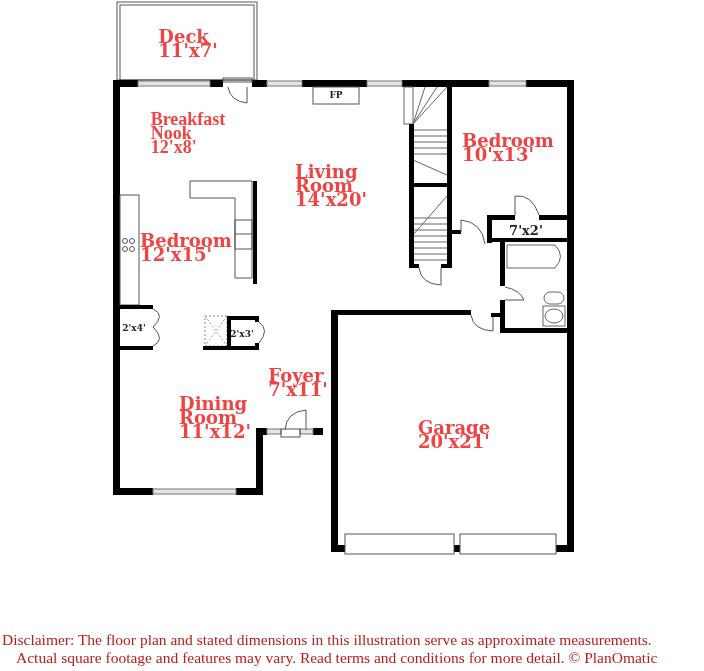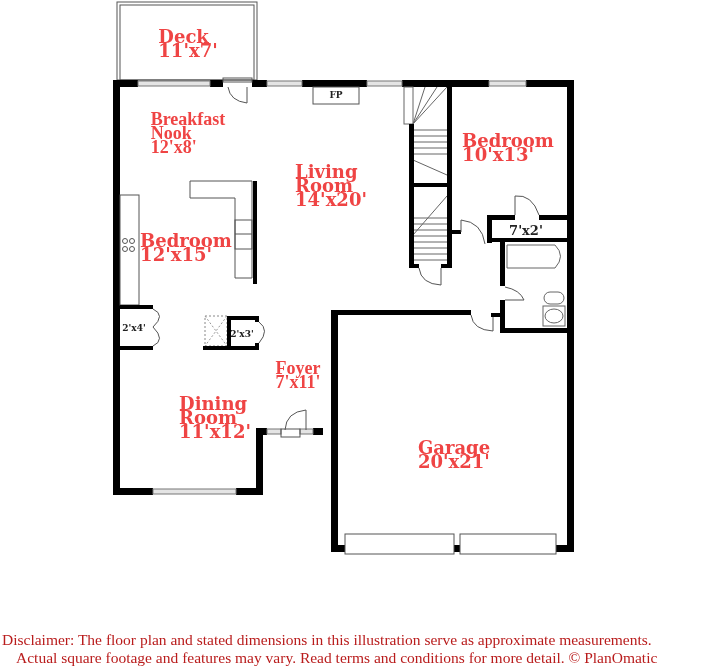--- a/index.html
+++ b/index.html
@@ -214,26 +214,26 @@
   <span class="dim">Bedroom</span>
   <span class="dim">12'x15'</span>
 </div>
 
 <div class="room-label" style="left:183px; top:397px;margin-left:32px;">
   <span class="dim">Dining</span>
   <span class="dim">Room</span>
   <span class="dim">11'x12'</span>
 </div>
 
-<div class="room-label" style="left:298px; top:361px;font-family:Liberation Serif, serif;">
+<div class="room-label" style="left:298px; top:369px;">
   <span class="dim">Foyer</span>
   <span class="dim">7'x11'</span>
 </div>
 
-<div class="room-label" style="left:454px; top:421px;margin-top:20px;">
+<div class="room-label" style="left:454px; top:421px;">
   <span class="dim">Garage</span>
   <span class="dim">20'x21'</span>
 </div>
 
 <div class="small-label" style="left:526px; top:223px; font-size:13px;">7'x2'</div>
 <div class="small-label" style="left:134px; top:323px;">2'x4'</div>
 <div class="small-label" style="left:242px; top:329px;">2'x3'</div>
 <div class="fp-label" style="left:336px; top:90px;">FP</div>
 
 <div class="disclaimer">

